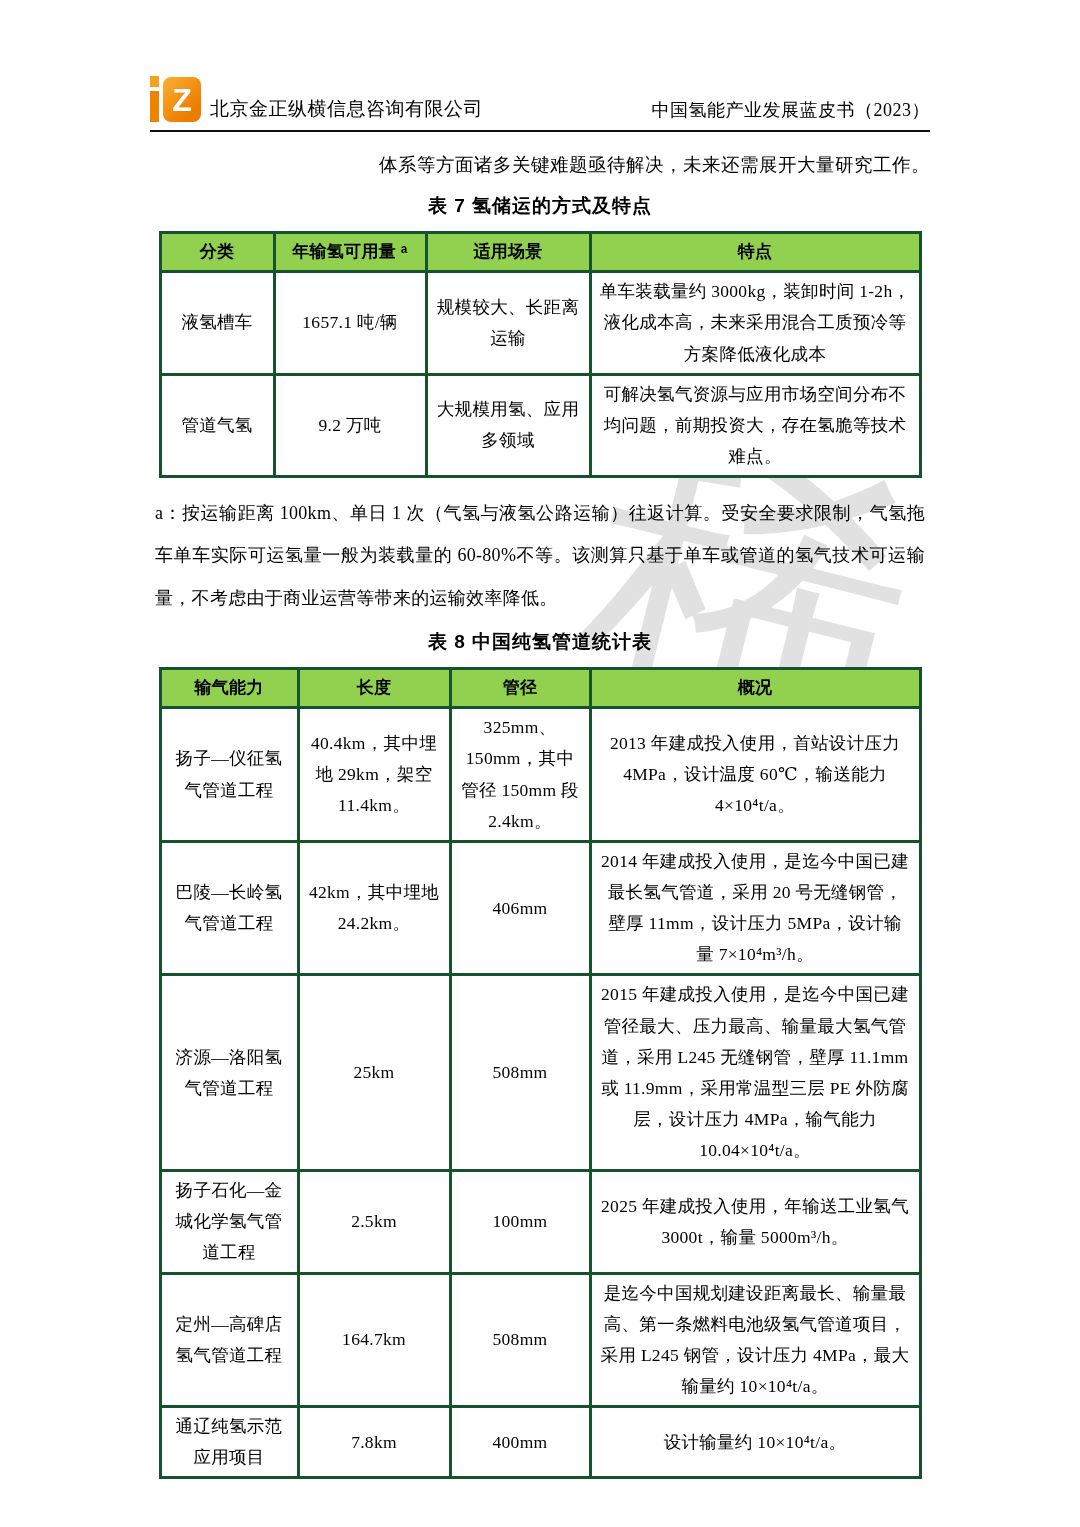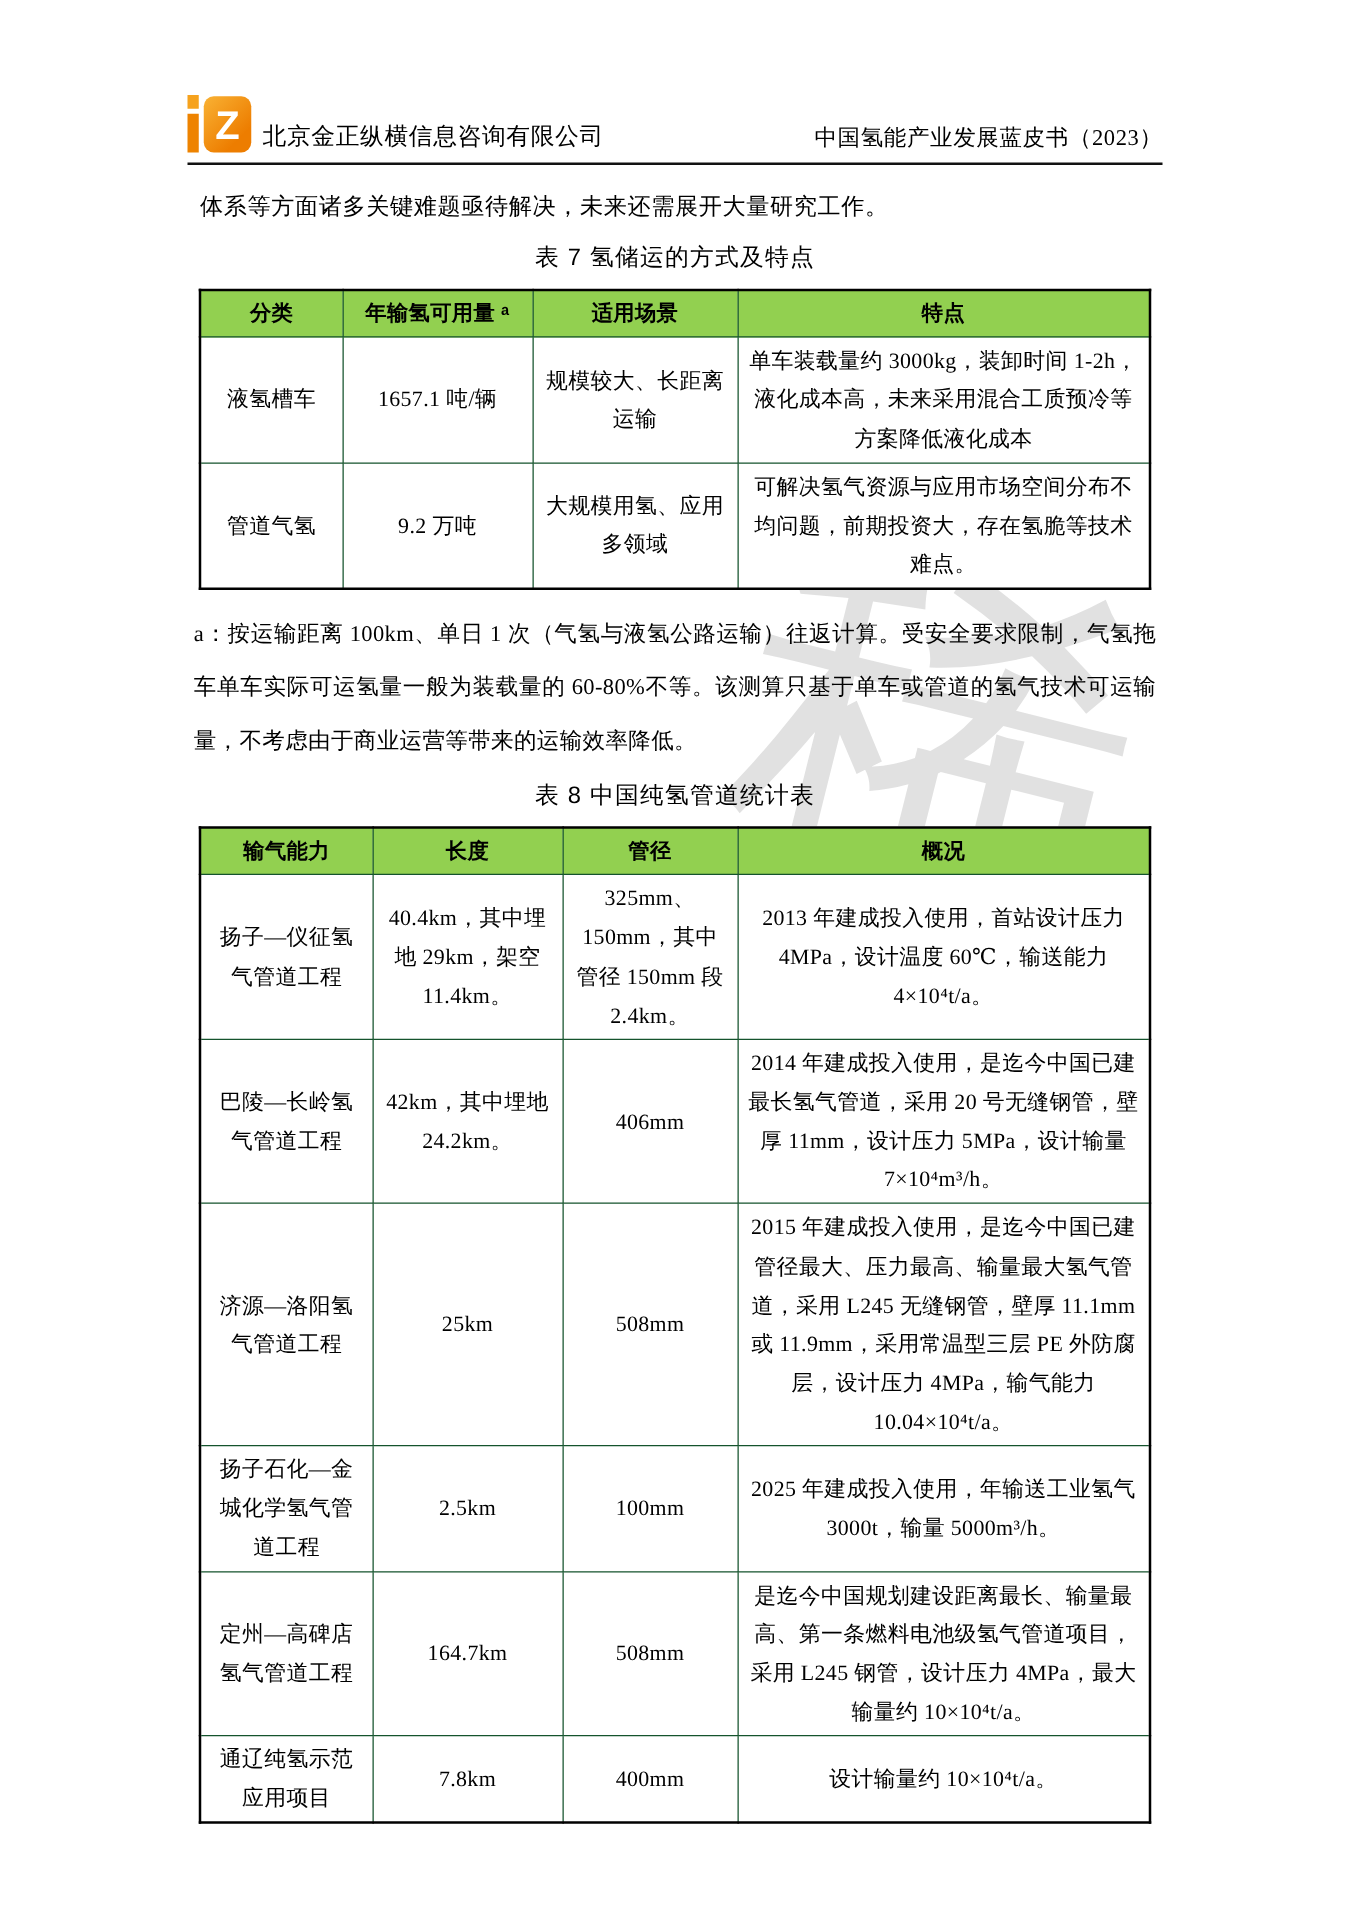--- a/index.html
+++ b/index.html
@@ -25,30 +25,30 @@
   .logo-dot{position:absolute;left:0;top:0;width:9px;height:11px;background:#f6a21d;}
   .logo-bar{position:absolute;left:0;top:15px;width:9px;height:31px;background:#ee8300;}
   .logo-box{position:absolute;left:13px;top:1px;width:38px;height:45px;
             background:linear-gradient(135deg,#f9b234 0%,#ed7d00 75%);
             border-radius:8px;display:flex;align-items:center;justify-content:center;}
   .logo-box span{color:#fff;font-weight:bold;font-size:32px;line-height:1;
                  font-family:"Liberation Sans",sans-serif;}
   .company{font-size:19px;letter-spacing:.5px;padding-bottom:2px;}
   .doc-title{font-size:18px;letter-spacing:.5px;padding-bottom:2px;}
 
-  .intro{margin:20px 0 0 10px;font-size:18.5px;letter-spacing:.5px;}
+  .intro{margin:20px 0 0 10px;font-size:18.5px;letter-spacing:.5px;text-align:right;}
 
-  .caption{text-align:center;font-weight:normal;font-size:19px;
+  .caption{text-align:center;font-weight:bold;font-size:19px;
            font-family:"Liberation Sans","DejaVu Sans",sans-serif;
            margin:16px 0 12px 0;letter-spacing:1px;}
   .caption2{margin-top:10px;}
 
   table.t{border-collapse:collapse;table-layout:fixed;width:760px;margin:0 auto;
           background:#fff;border:2px solid #000;position:relative;z-index:2;}
-  table.t th,table.t td{border:1px solid #14532d;text-align:center;vertical-align:middle;
+  table.t th,table.t td{border:3px solid #14532d;text-align:center;vertical-align:middle;
           font-size:17.5px;padding:3px 8px;line-height:1.78;letter-spacing:.3px;
           word-break:break-word;}
   table.t th{background:#92D050;font-weight:bold;height:30px;
           font-family:"Liberation Sans","DejaVu Sans",sans-serif;font-size:17px;}
 
   .t7 .c1{width:114px}.t7 .c2{width:152px}.t7 .c3{width:164px}.t7 .c4{width:330px}
   .t8 .c1{width:138px}.t8 .c2{width:152px}.t8 .c3{width:140px}.t8 .c4{width:330px}
 
   tr.h58{height:56px} tr.h78{height:76px} tr.h88{height:86px}
   tr.h108{height:104px} tr.h114{height:110px} tr.h164{height:160px}

